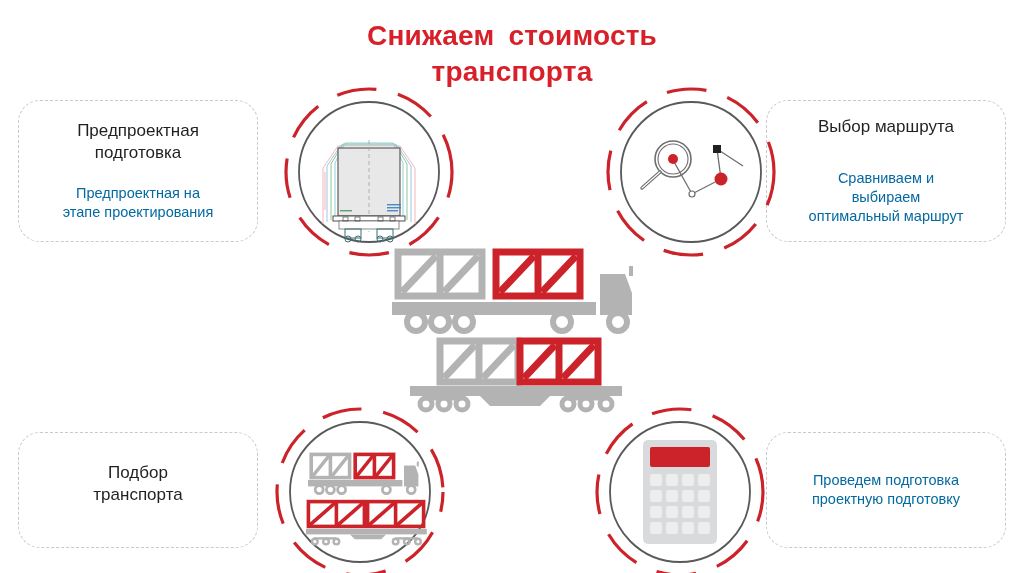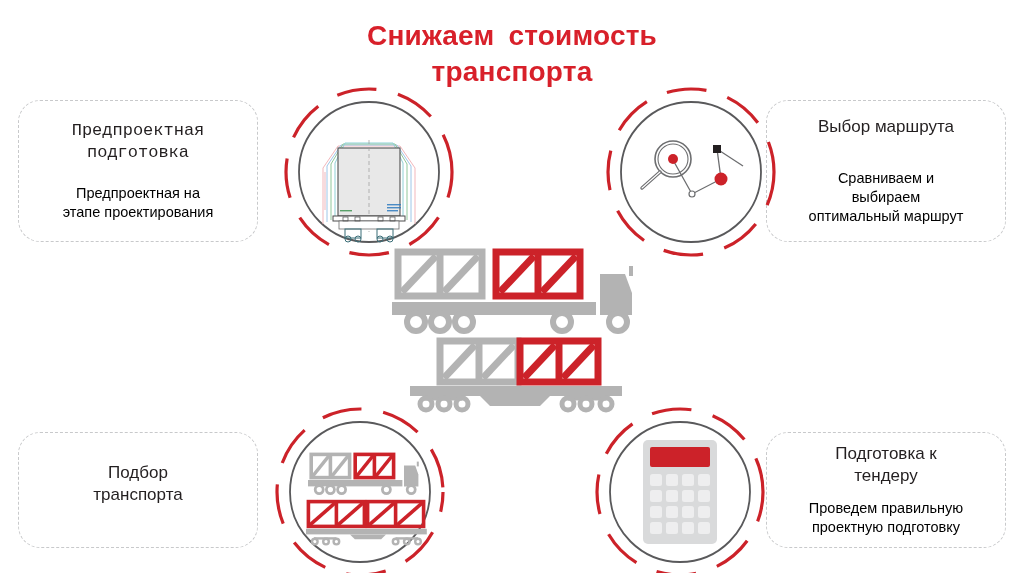--- a/index.html
+++ b/index.html
@@ -53,26 +53,26 @@
     font-size: 17px;
     line-height: 1.3;
     text-align: center;
     color: #231f20;
     white-space: pre-line;
   }
   .card .c-sub {
     font-size: 14.5px;
     line-height: 1.32;
     text-align: center;
-    color: #000000;
+    color: #0369a1;
     white-space: pre-line;
   }
 
   #card-tl { left: 18px;  top: 100px; width: 240px; height: 142px; }
-  #card-tl .c-title { margin-bottom: 20px; font-family: Liberation Mono, monospace; }
+  #card-tl .c-title { margin-bottom: 20px; }
   #card-tr { left: 766px; top: 100px; width: 240px; height: 142px; }
   #card-tr .c-title { margin-bottom: 31px; }
   #card-bl { left: 18px;  top: 432px; width: 240px; height: 116px; }
   #card-bl .c-title { margin-bottom: 12px; }
   #card-br { left: 766px; top: 432px; width: 240px; height: 116px; }
   #card-br .c-title { margin-bottom: 12px; }
 
   
   .badge {
     position: absolute;
@@ -114,23 +114,21 @@
 выбираем
 оптимальный маршрут</div>
   </div>
 
   <div class="card" id="card-bl">
     <div class="c-title">Подбор
 транспорта</div>
   </div>
 
   <div class="card" id="card-br">
-    <div class="c-title">Подготовка к
-тендеру</div>
-    <div class="c-sub">Проведем правильную
+    <div class="c-sub">Проведем подготовка
 проектную подготовку</div>
   </div>
 
   <div class="badge" id="badge-tl">
     <svg width="176" height="176" viewBox="0 0 176 176">
 
       <circle cx="88" cy="88" r="83" fill="none" stroke="#cc2229" stroke-width="3.2" stroke-linecap="butt" stroke-dasharray="40 22" stroke-dashoffset="14"></circle>
 
       <circle cx="88" cy="88" r="70" fill="none" stroke="#59595b" stroke-width="1.8"></circle>
       <g transform="translate(88,92)">

